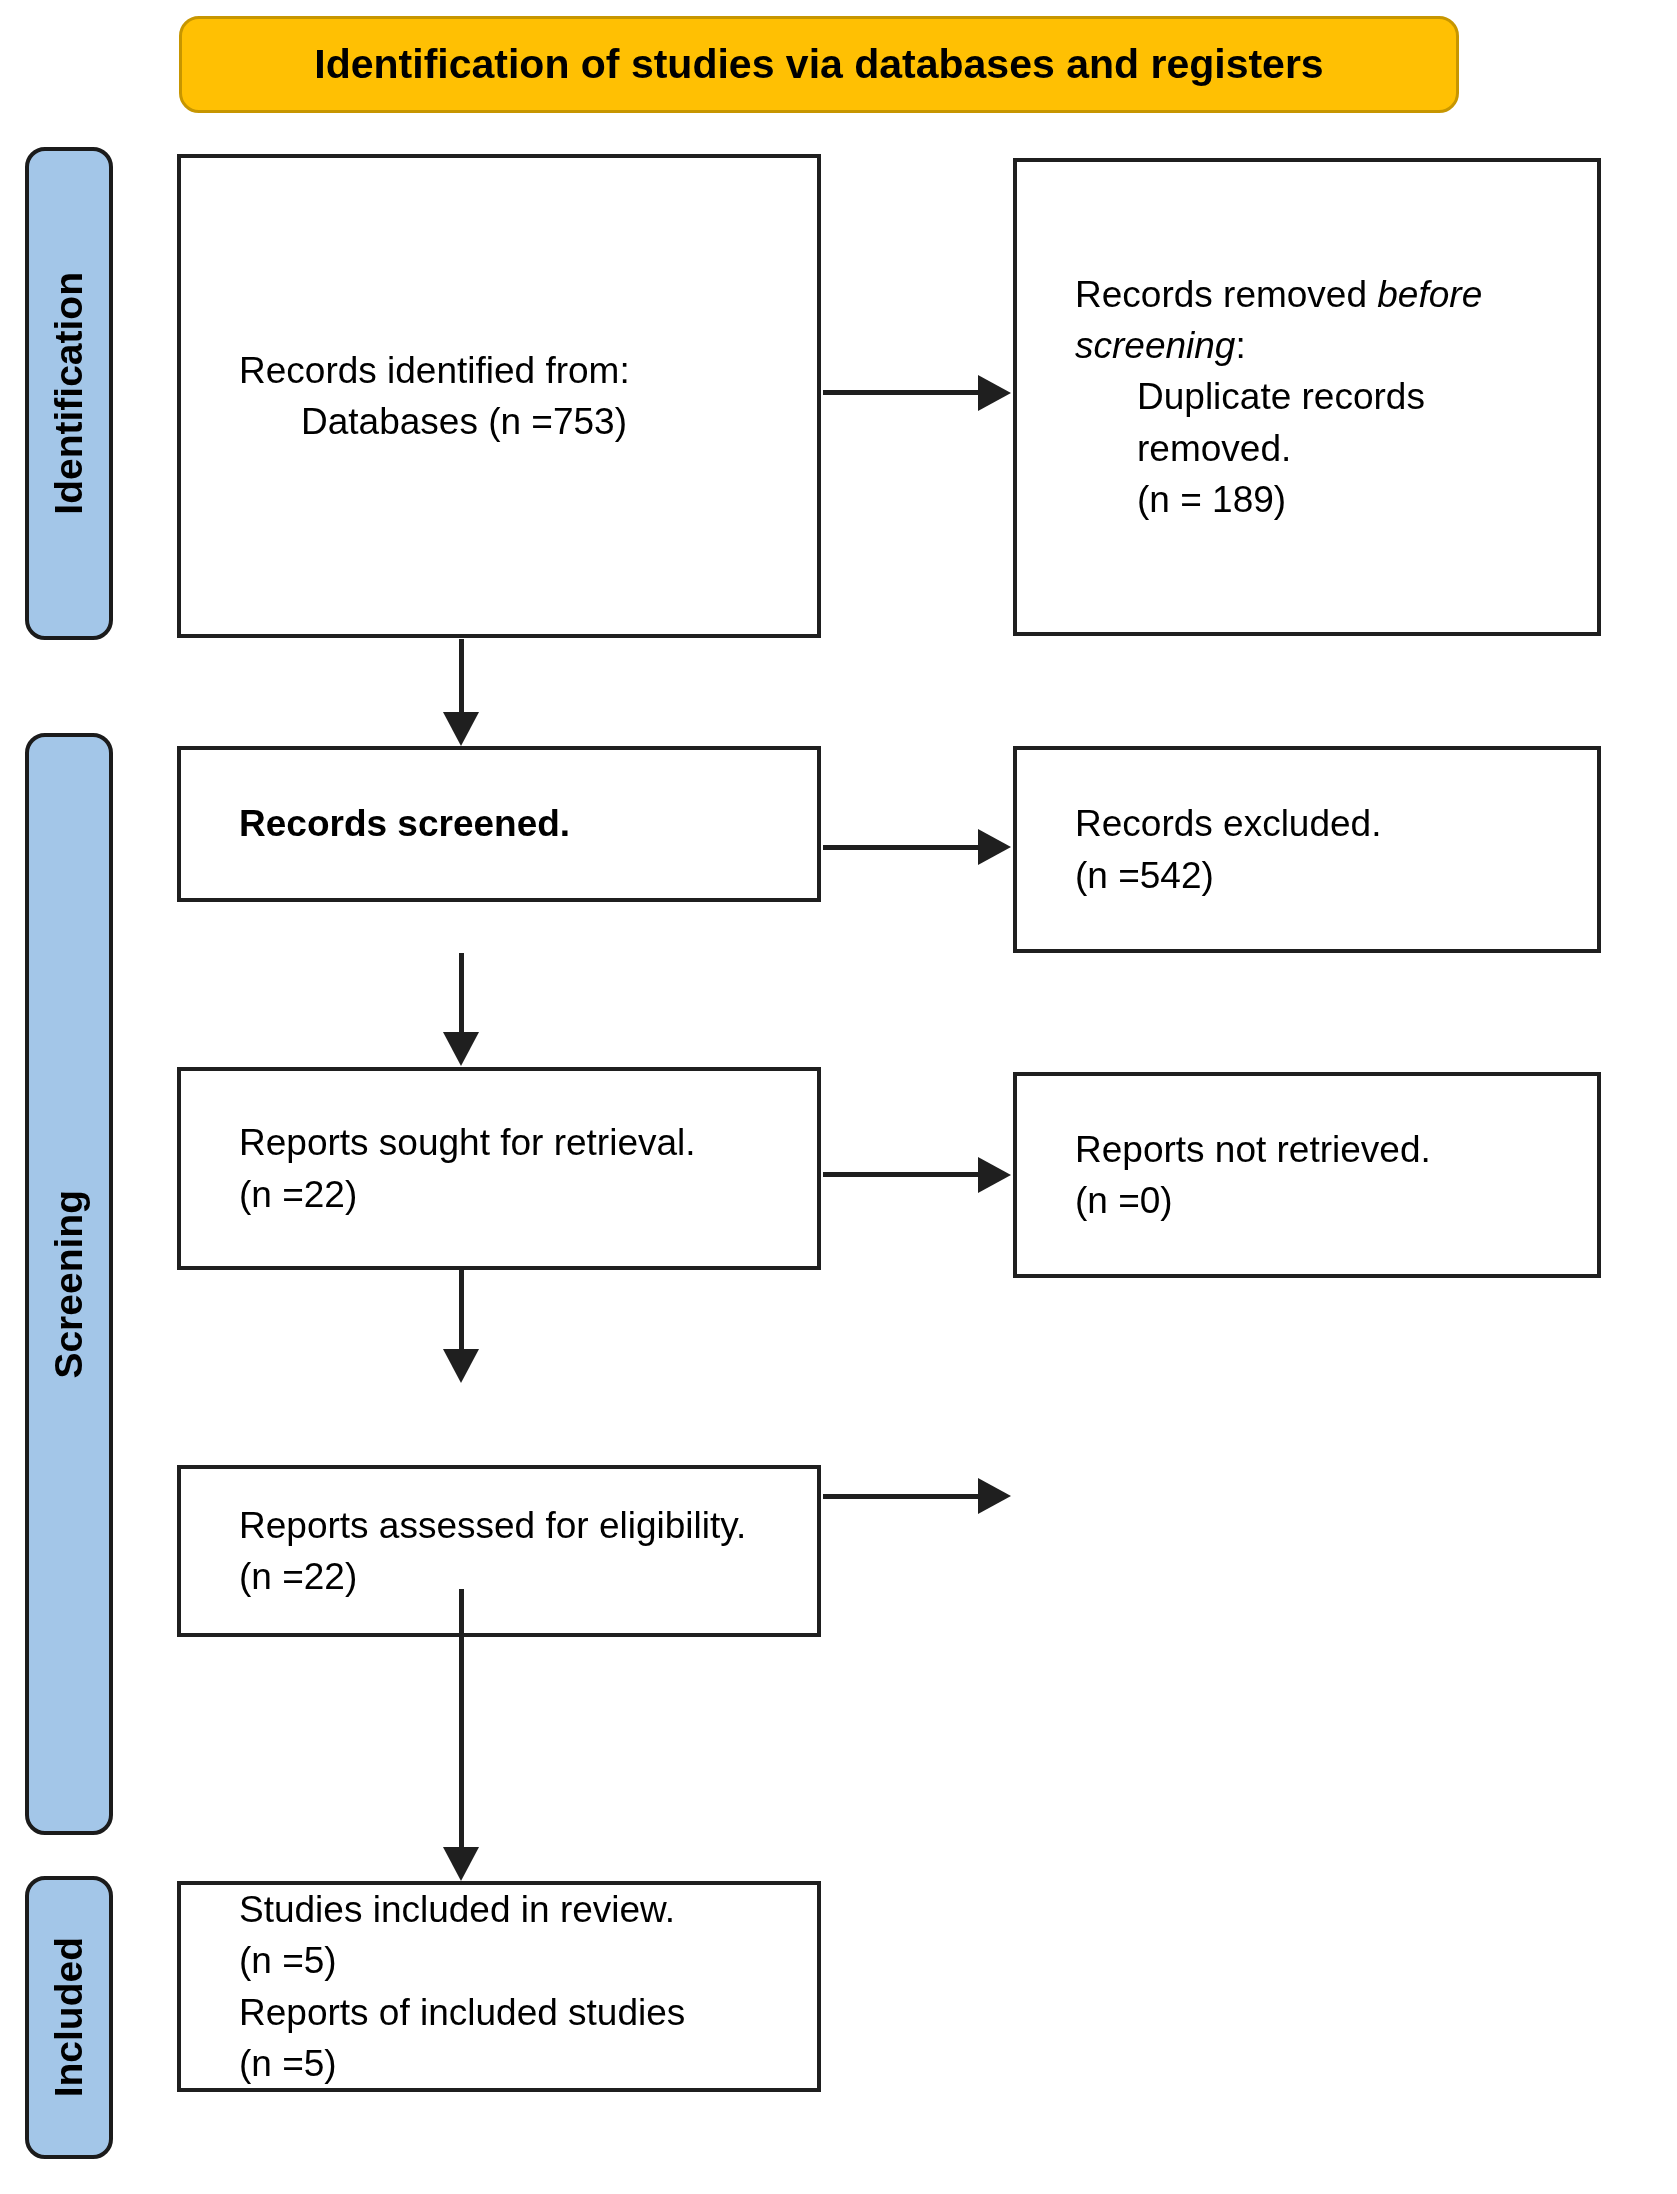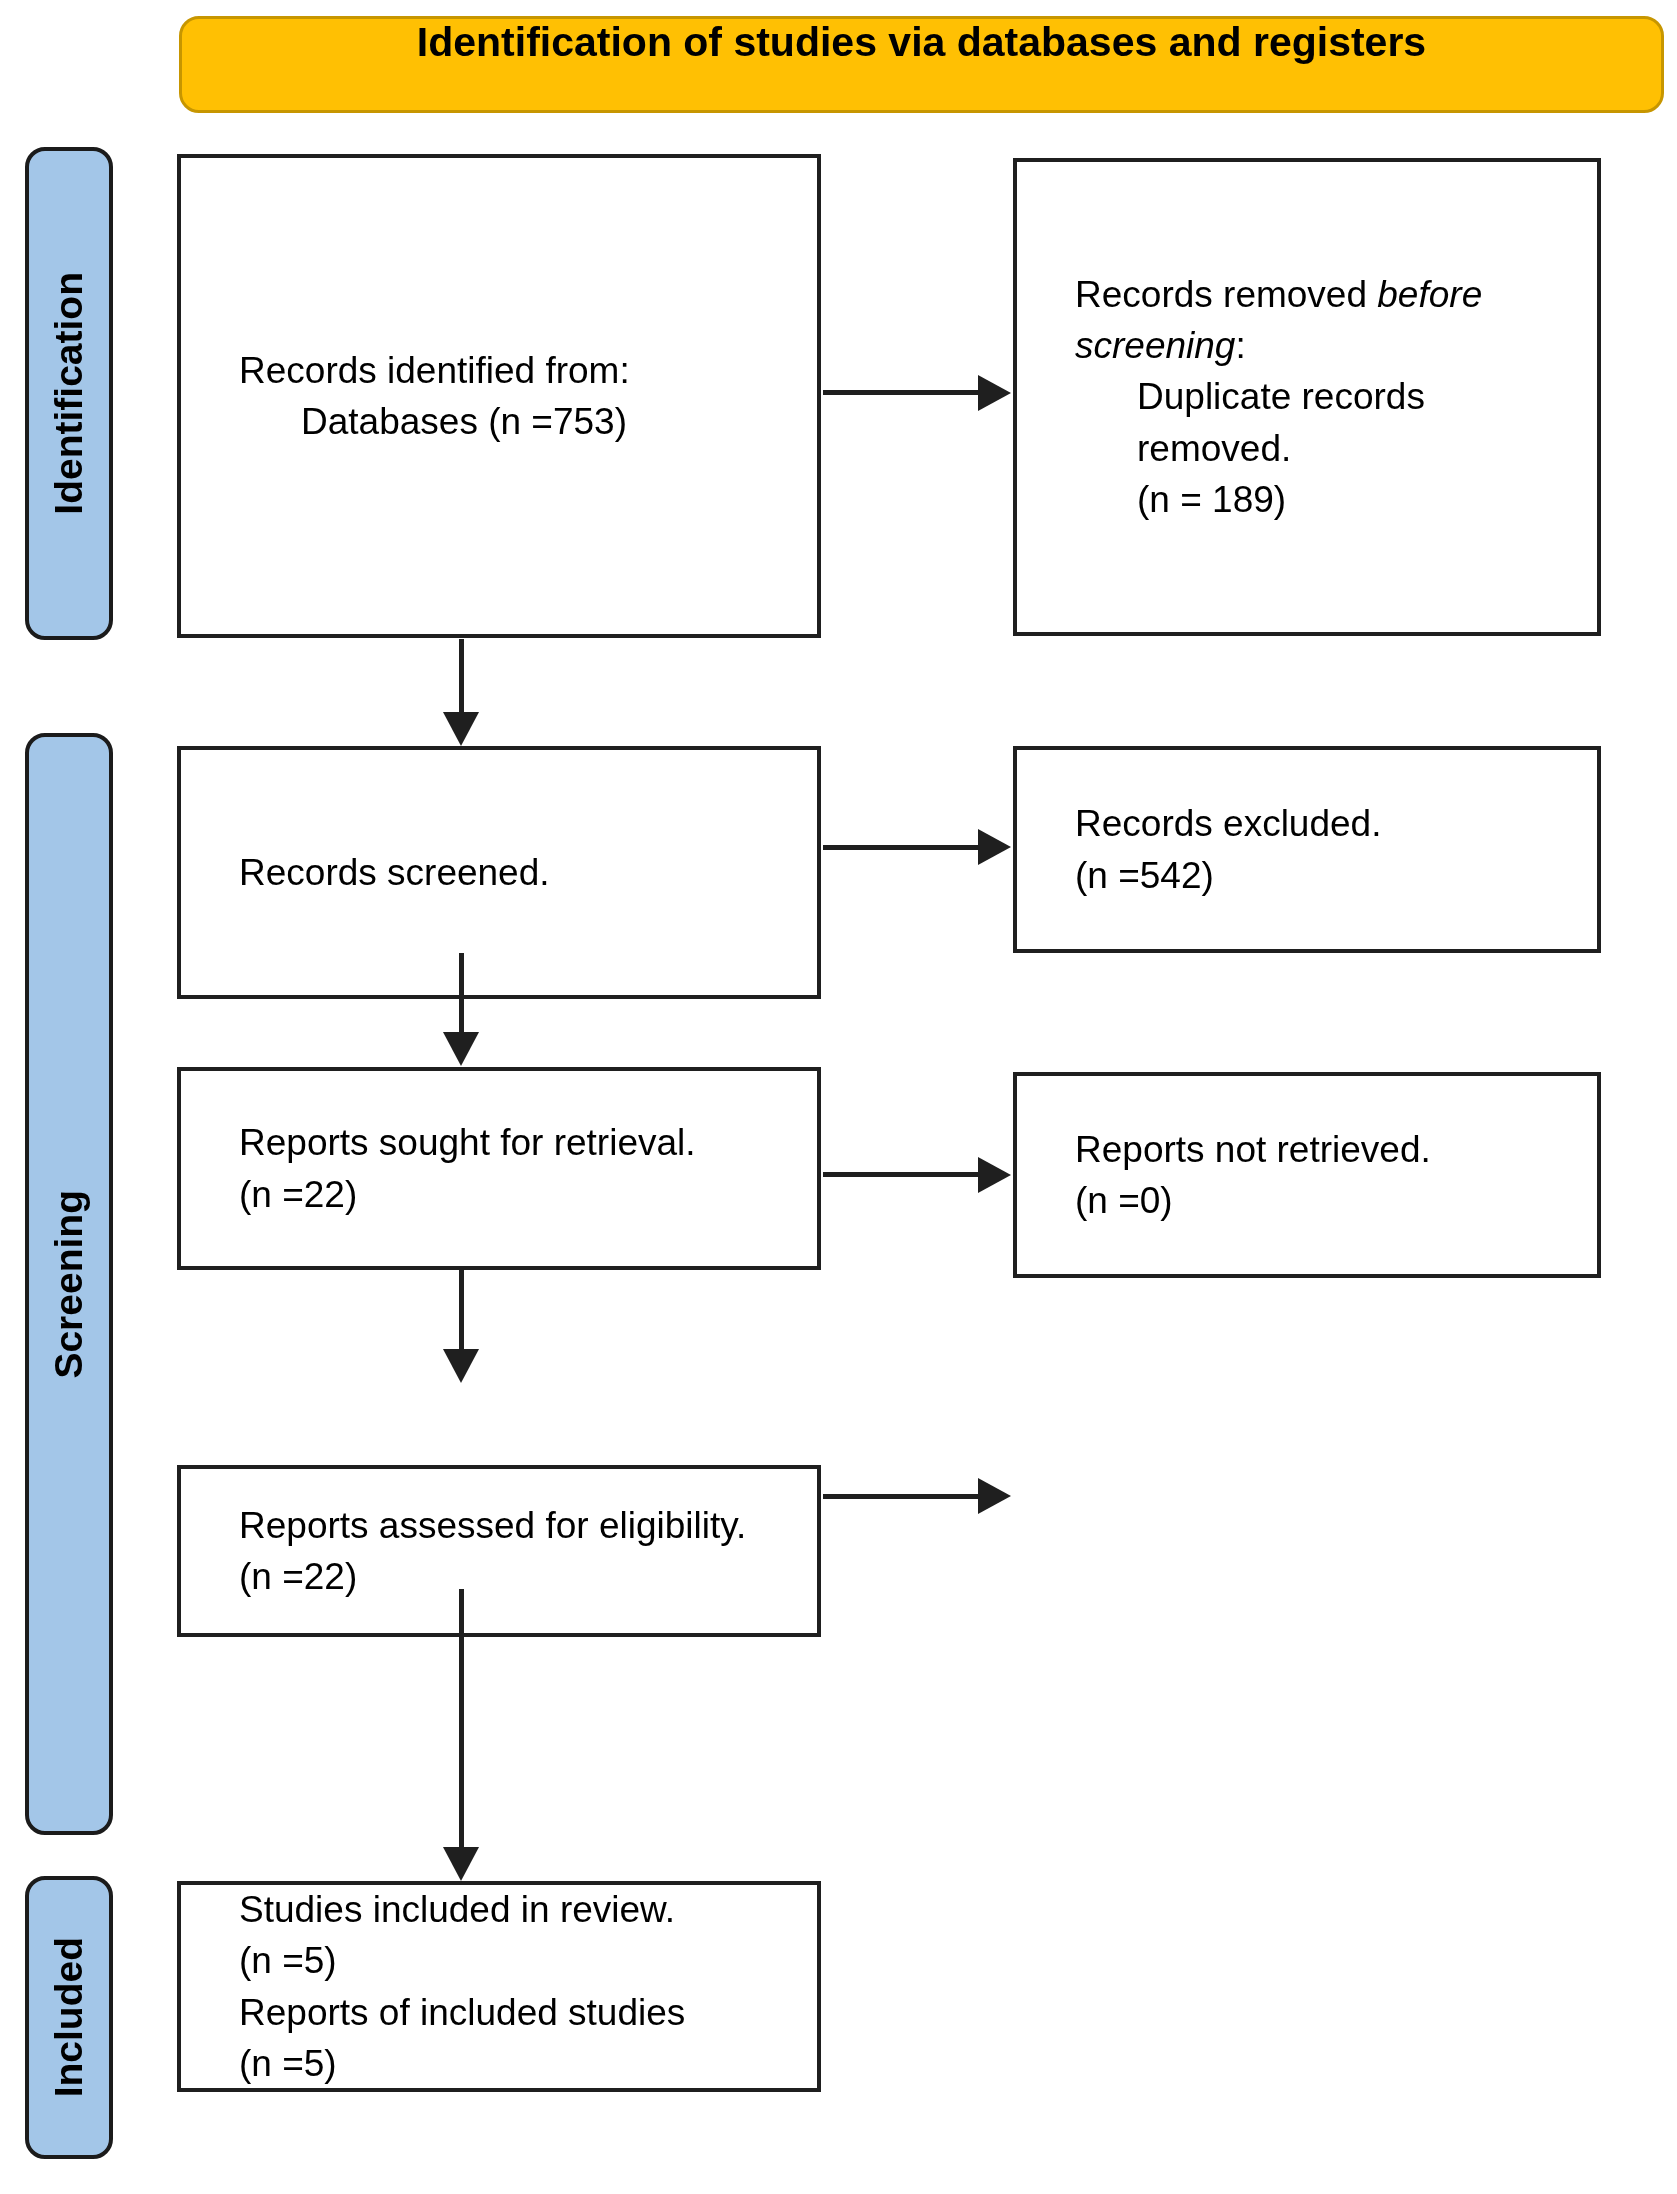--- a/index.html
+++ b/index.html
@@ -2,23 +2,23 @@
 <html style="font-size:10.5px"><head>
 <meta charset="utf-8">
 <style>
   html,body{margin:0;padding:0;background:#ffffff;}
   #canvas{
     position:relative;width:1678px;height:2194px;background:#ffffff;
     font-family:"Liberation Sans",sans-serif;color:#000;overflow:hidden;
   }
   
   .banner{
-    position:absolute;left:179px;top:16.4px;width:1485px;height:97px;
+    position:absolute;left:179px;top:16.4px;width:1280px;height:97px;
     background:#FFC003;border:3.3px solid #C79600;border-radius:20px;
-    display:flex;justify-content:center;
+    display:flex;align-items:center;justify-content:center;
     box-sizing:border-box;
   }
   .banner span{font-size:41px;font-weight:bold;letter-spacing:0px;}
   
   .stage{
     position:absolute;left:25px;width:88px;
     background:#A3C6E8;border:4.6px solid #1b1b1b;border-radius:20px;
     display:flex;align-items:center;justify-content:center;box-sizing:border-box;
   }
   .stage span{
@@ -31,21 +31,21 @@
   
   .fbox{
     position:absolute;background:#ffffff;border:4px solid #1f1f1f;
     box-sizing:border-box;display:flex;flex-direction:column;justify-content:center;
     padding-left:58px;padding-right:20px;font-size:37px;line-height:1.38;
   }
   .col-l{left:177px;width:644px;}
   .col-r{left:1013px;width:588px;}
   #box-records-identified{top:154px;height:484px;}
   #box-records-removed{top:158px;height:478px;}
-  #box-records-screened{top:746px;height:253px;}
+  #box-records-screened{top:746px;height:156px;font-weight:bold;}
   #box-records-excluded{top:746px;height:207px;}
   #box-reports-sought{top:1067px;height:203px;}
   #box-reports-not-retrieved{top:1072px;height:206px;}
   #box-reports-assessed{top:1465px;height:172px;}
   #box-reports-excluded{top:1379px;height:444px;}
   #box-studies-included{top:1881px;height:211px;}
   .indent{margin-left:62px;}
   .it{font-style:italic;}
   
   .hline{position:absolute;height:5.3px;background:#1f1f1f;}

